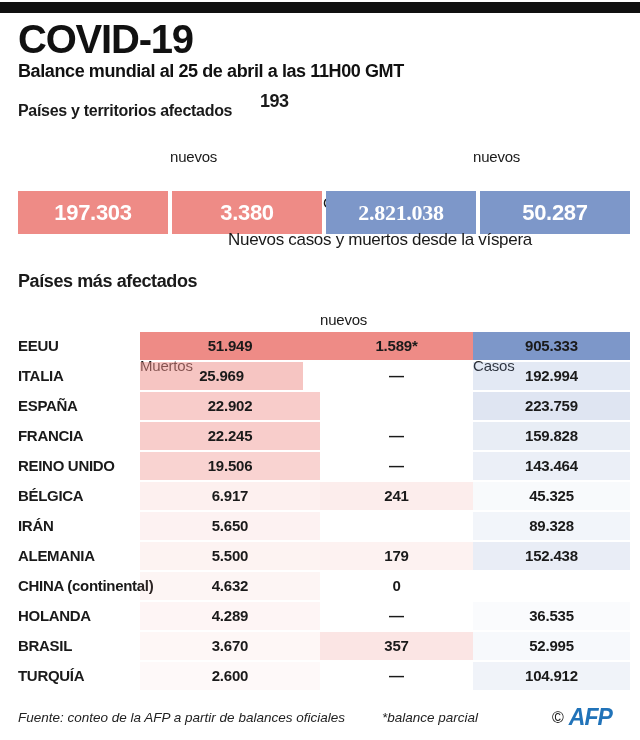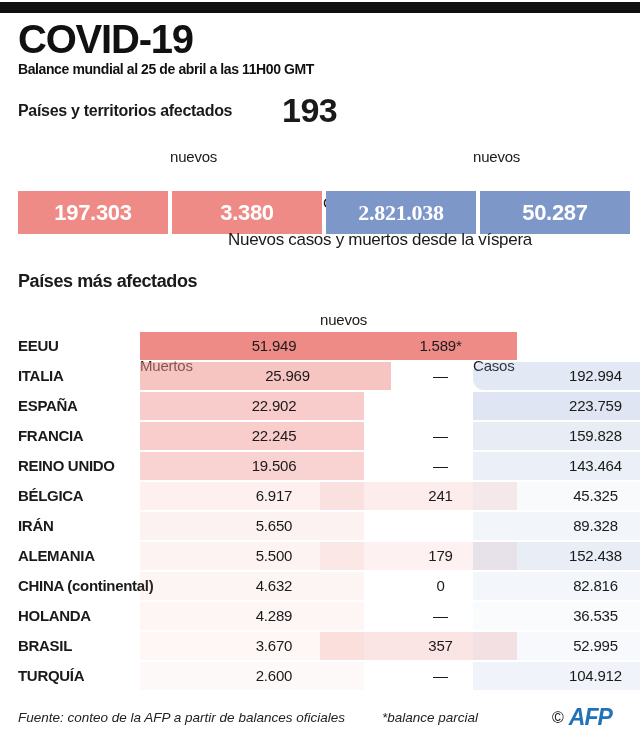--- a/index.html
+++ b/index.html
@@ -3,34 +3,34 @@
 <meta charset="utf-8">
 <style>
   html,body{margin:0;padding:0;background:#fff;}
   .poster{
     position:relative;width:640px;height:740px;background:#ffffff;overflow:hidden;
     font-family:"Liberation Sans",sans-serif;color:#1a1a1a;
   }
   .abs{position:absolute;}
   .topbar{top:2px;left:0;width:640px;height:11px;background:#101010;}
   .title{top:19px;left:18px;font-size:40px;font-weight:900;letter-spacing:-1.2px;line-height:1;color:#111;}
-  .subtitle{top:61px;left:18px;font-size:14px;font-weight:700;letter-spacing:-0.4px;color:#111;}
+  .subtitle{top:61px;left:18px;font-size:18px;font-weight:700;letter-spacing:-0.4px;color:#111;}
   .affected-label{top:102px;left:18px;font-size:16px;font-weight:700;letter-spacing:-0.3px;}
-  .affected-value{top:91px;left:282px;font-size:34px;font-weight:800;letter-spacing:-0.5px;}
+  .affected-value{top:91px;left:260px;font-size:18px;font-weight:800;letter-spacing:-0.5px;}
   .sum-label{top:148px;font-size:15px;letter-spacing:-0.2px;}
   .b{font-weight:400;margin-top:46px;}
   .boxes{top:175px;left:18px;width:612px;height:43px;display:flex;gap:4px;margin-top:16px;}
   .box{flex:1;color:#fff;font-size:22px;font-weight:700;text-align:center;line-height:43px;letter-spacing:-0.3px;}
   .caption{top:230px;left:130px;width:500px;text-align:center;font-size:17px;letter-spacing:-0.3px;}
   .section-title{top:271px;left:18px;font-size:18px;font-weight:700;letter-spacing:-0.4px;}
   .thead{top:311px;font-size:15px;letter-spacing:-0.2px;}
   .rows{top:332px;left:0;width:640px;}
   .trow{position:relative;height:30px;}
   .country{position:absolute;left:18px;top:0;height:28px;line-height:28px;font-size:15px;font-weight:700;letter-spacing:-0.3px;white-space:nowrap;}
-  .tcell{position:absolute;top:0;height:28px;line-height:28px;font-size:15px;font-weight:400;text-align:center;letter-spacing:-0.2px;padding-left:44px;}
+  .tcell{position:absolute;top:0;height:28px;line-height:28px;font-size:15px;font-weight:700;text-align:center;letter-spacing:-0.2px;}
   .footer-src{top:710px;left:18px;font-size:13.5px;font-style:italic;color:#222;}
   .footer-note{top:710px;left:382px;font-size:13.5px;font-style:italic;color:#222;}
   .logo{top:704px;left:552px;display:flex;align-items:center;gap:5px;}
   .copyright{font-size:16px;color:#111;}
   .afp-text{font-size:23px;font-weight:900;font-style:italic;letter-spacing:-1px;color:#2173B9;}
 </style>
 </head>
 <body>
 
 <div class="poster">
@@ -61,26 +61,27 @@
 
   <span class="abs thead b" style="left:140px">Muertos</span>
   <span class="abs thead" style="left:320px">nuevos</span>
   <span class="abs thead b" style="left:473px">Casos</span>
 
   <div class="abs rows" id="table-rows">
       <div class="trow">
         <span class="country">EEUU</span>
         <div class="tcell" style="left: 140px; width: 180px; background: rgb(238, 139, 134);">51.949</div>
         <div class="tcell" style="left: 320px; width: 153px; background: rgb(238, 139, 134);">1.589*</div>
+        <div class="tcell" style="left: 473px; width: 157px; background: rgb(125, 151, 201);">905.333</div>
       </div>
       <div class="trow">
         <span class="country">ITALIA</span>
-        <div class="tcell" style="left: 140px; width: 207px; background: rgba(238, 139, 134, 0.5);">25.969</div>
+        <div class="tcell" style="left: 140px; width: 163px; background: rgba(238, 139, 134, 0.5);">25.969</div>
         <div class="tcell" style="left: 320px; width: 153px;">—</div>
-        <div class="tcell" style="left: 473px; width: 157px; background: rgba(125, 151, 201, 0.21); border-radius: 11px;">192.994</div>
+        <div class="tcell" style="left: 473px; width: 157px; background: rgba(125, 151, 201, 0.21);">192.994</div>
       </div>
       <div class="trow">
         <span class="country">ESPAÑA</span>
         <div class="tcell" style="left: 140px; width: 180px; background: rgba(238, 139, 134, 0.44);">22.902</div>
         <div class="tcell" style="left: 473px; width: 157px; background: rgba(125, 151, 201, 0.247);">223.759</div>
       </div>
       <div class="trow">
         <span class="country">FRANCIA</span>
         <div class="tcell" style="left: 140px; width: 180px; background: rgba(238, 139, 134, 0.427);">22.245</div>
         <div class="tcell" style="left: 320px; width: 153px;">—</div>
@@ -106,21 +107,20 @@
       <div class="trow">
         <span class="country">ALEMANIA</span>
         <div class="tcell" style="left: 140px; width: 180px; background: rgba(238, 139, 134, 0.106);">5.500</div>
         <div class="tcell" style="left: 320px; width: 153px; background: rgba(238, 139, 134, 0.114);">179</div>
         <div class="tcell" style="left: 473px; width: 157px; background: rgba(125, 151, 201, 0.17);">152.438</div>
       </div>
       <div class="trow">
         <span class="country">CHINA (continental)</span>
         <div class="tcell" style="left: 140px; width: 180px; background: rgba(238, 139, 134, 0.09);">4.632</div>
         <div class="tcell" style="left: 320px; width: 153px;">0</div>
-        <div class="tcell" style="left: 473px; width: 157px; background: rgba(125, 151, 201, 0.09);">82.816</div>
       </div>
       <div class="trow">
         <span class="country">HOLANDA</span>
         <div class="tcell" style="left: 140px; width: 180px; background: rgba(238, 139, 134, 0.082);">4.289</div>
         <div class="tcell" style="left: 320px; width: 153px;">—</div>
         <div class="tcell" style="left: 473px; width: 157px; background: rgba(125, 151, 201, 0.04);">36.535</div>
       </div>
       <div class="trow">
         <span class="country">BRASIL</span>
         <div class="tcell" style="left: 140px; width: 180px; background: rgba(238, 139, 134, 0.07);">3.670</div>

